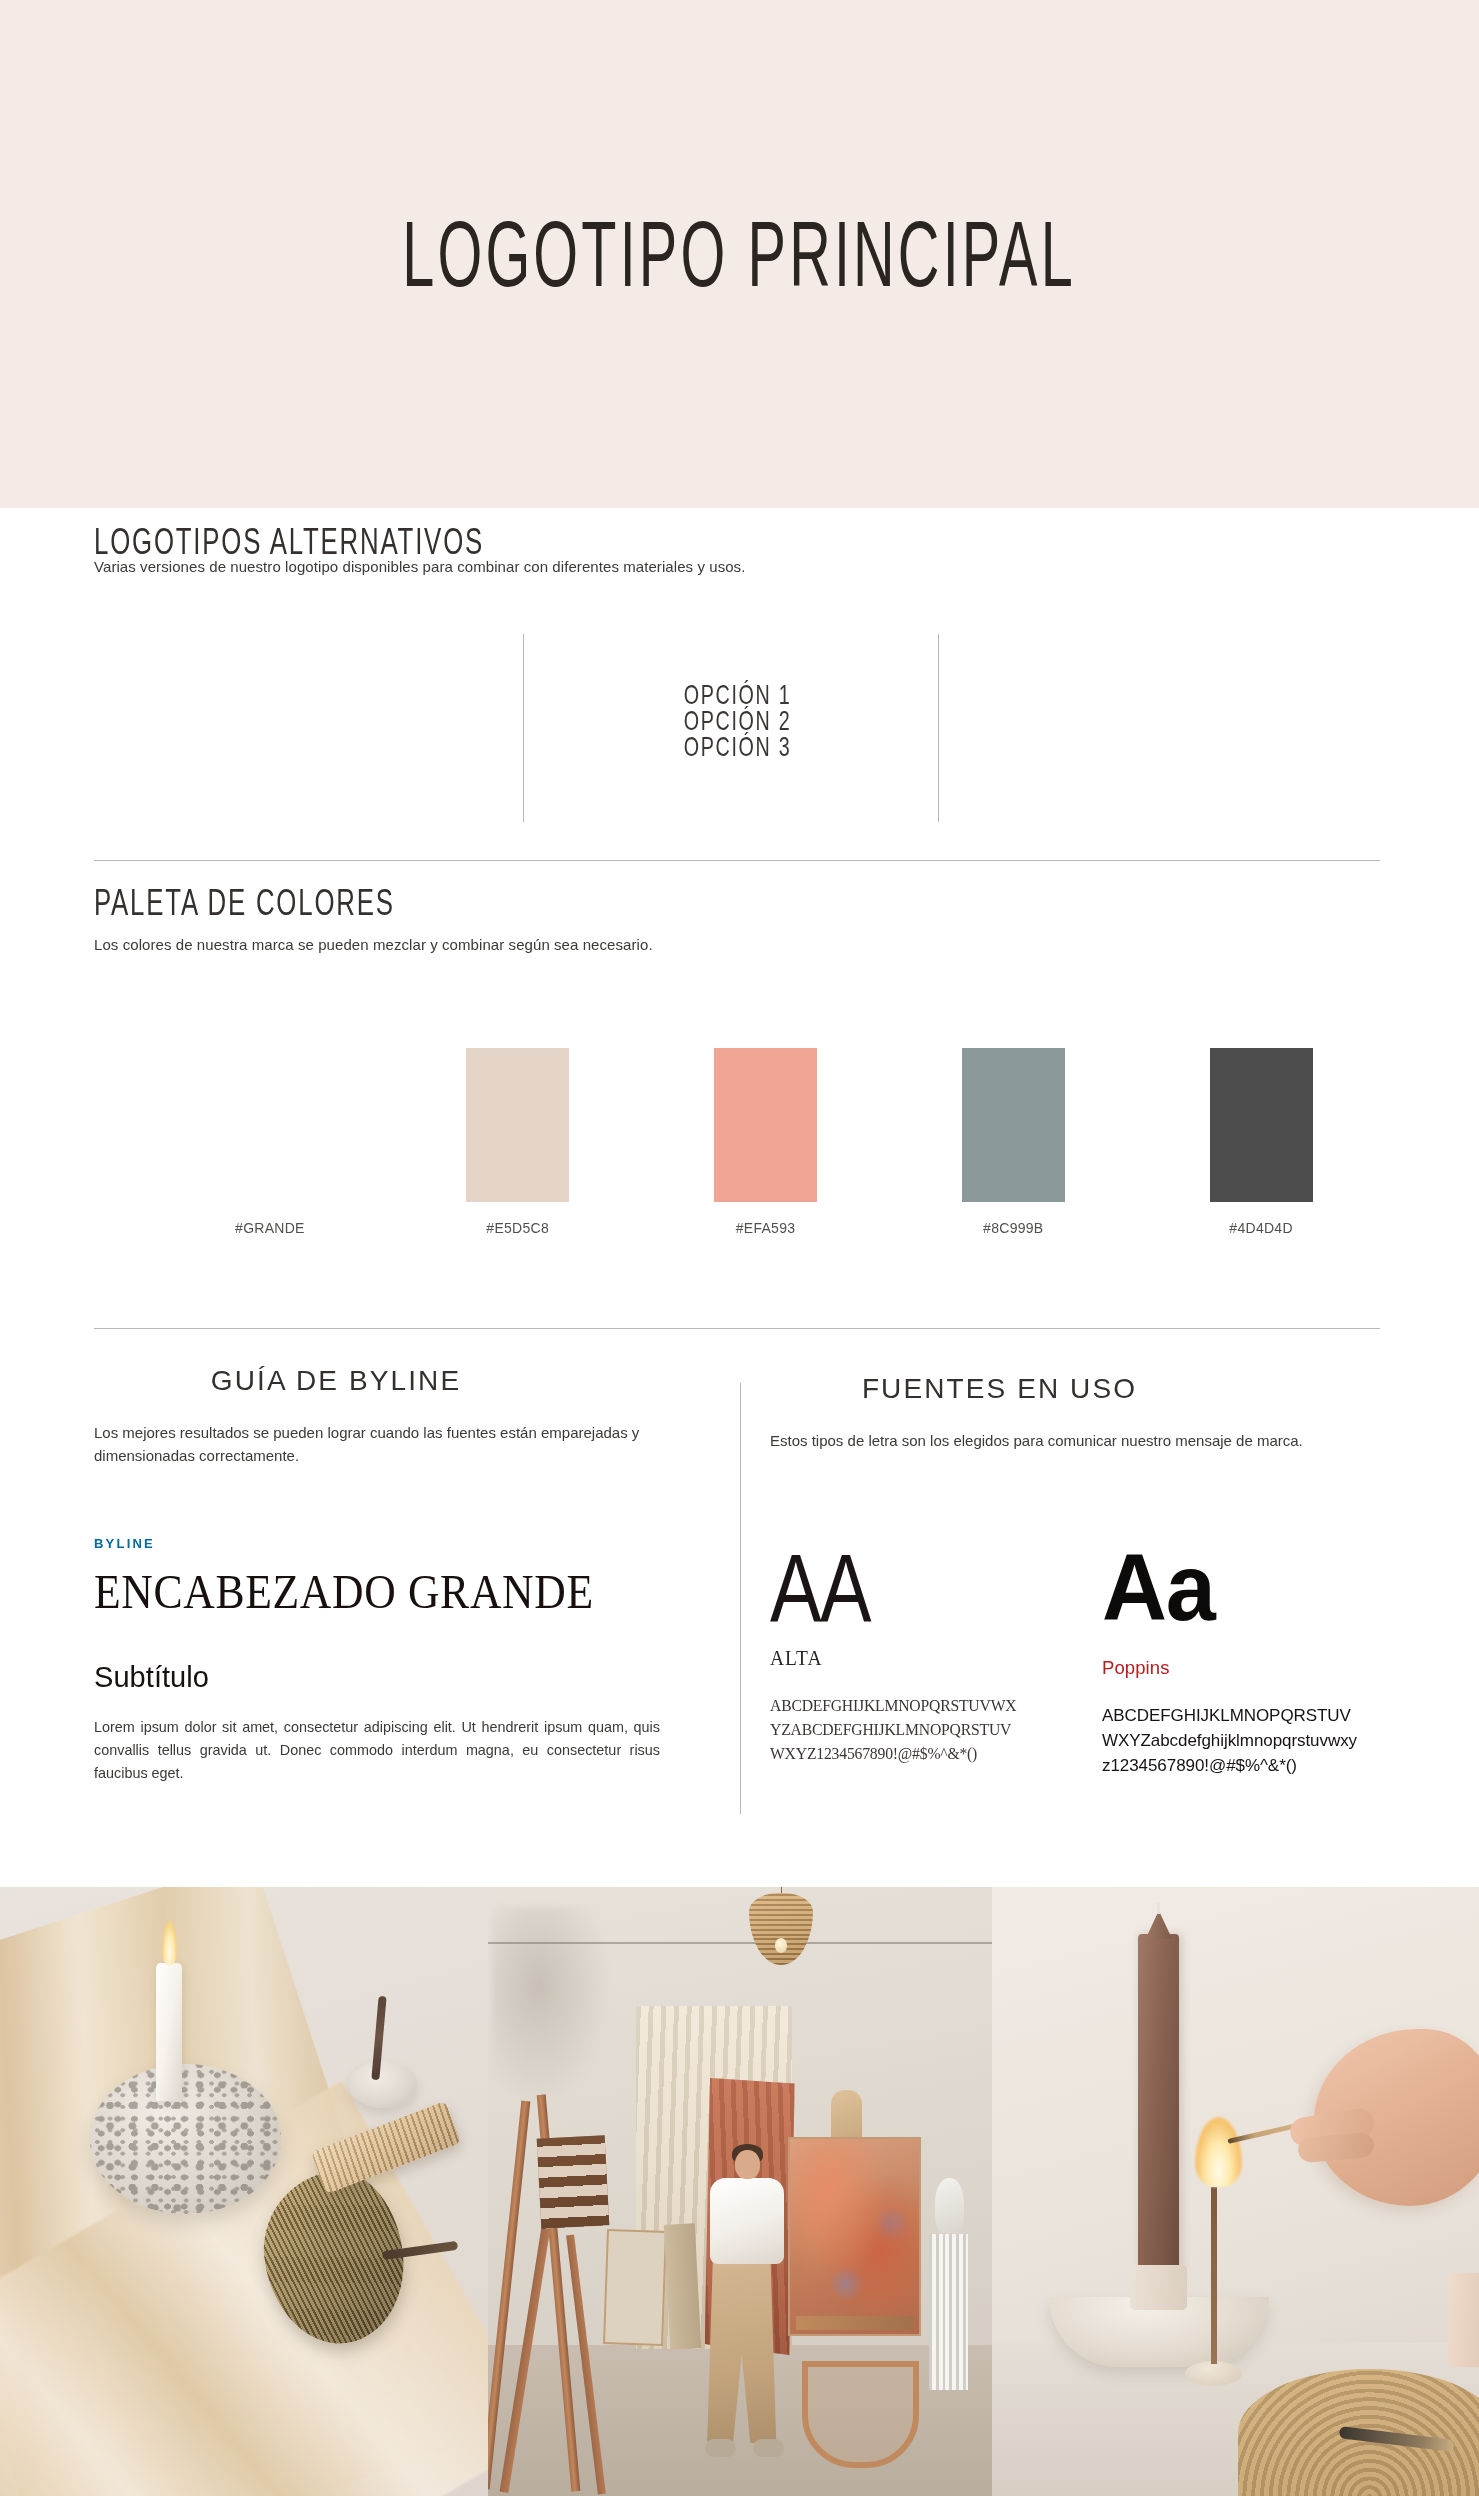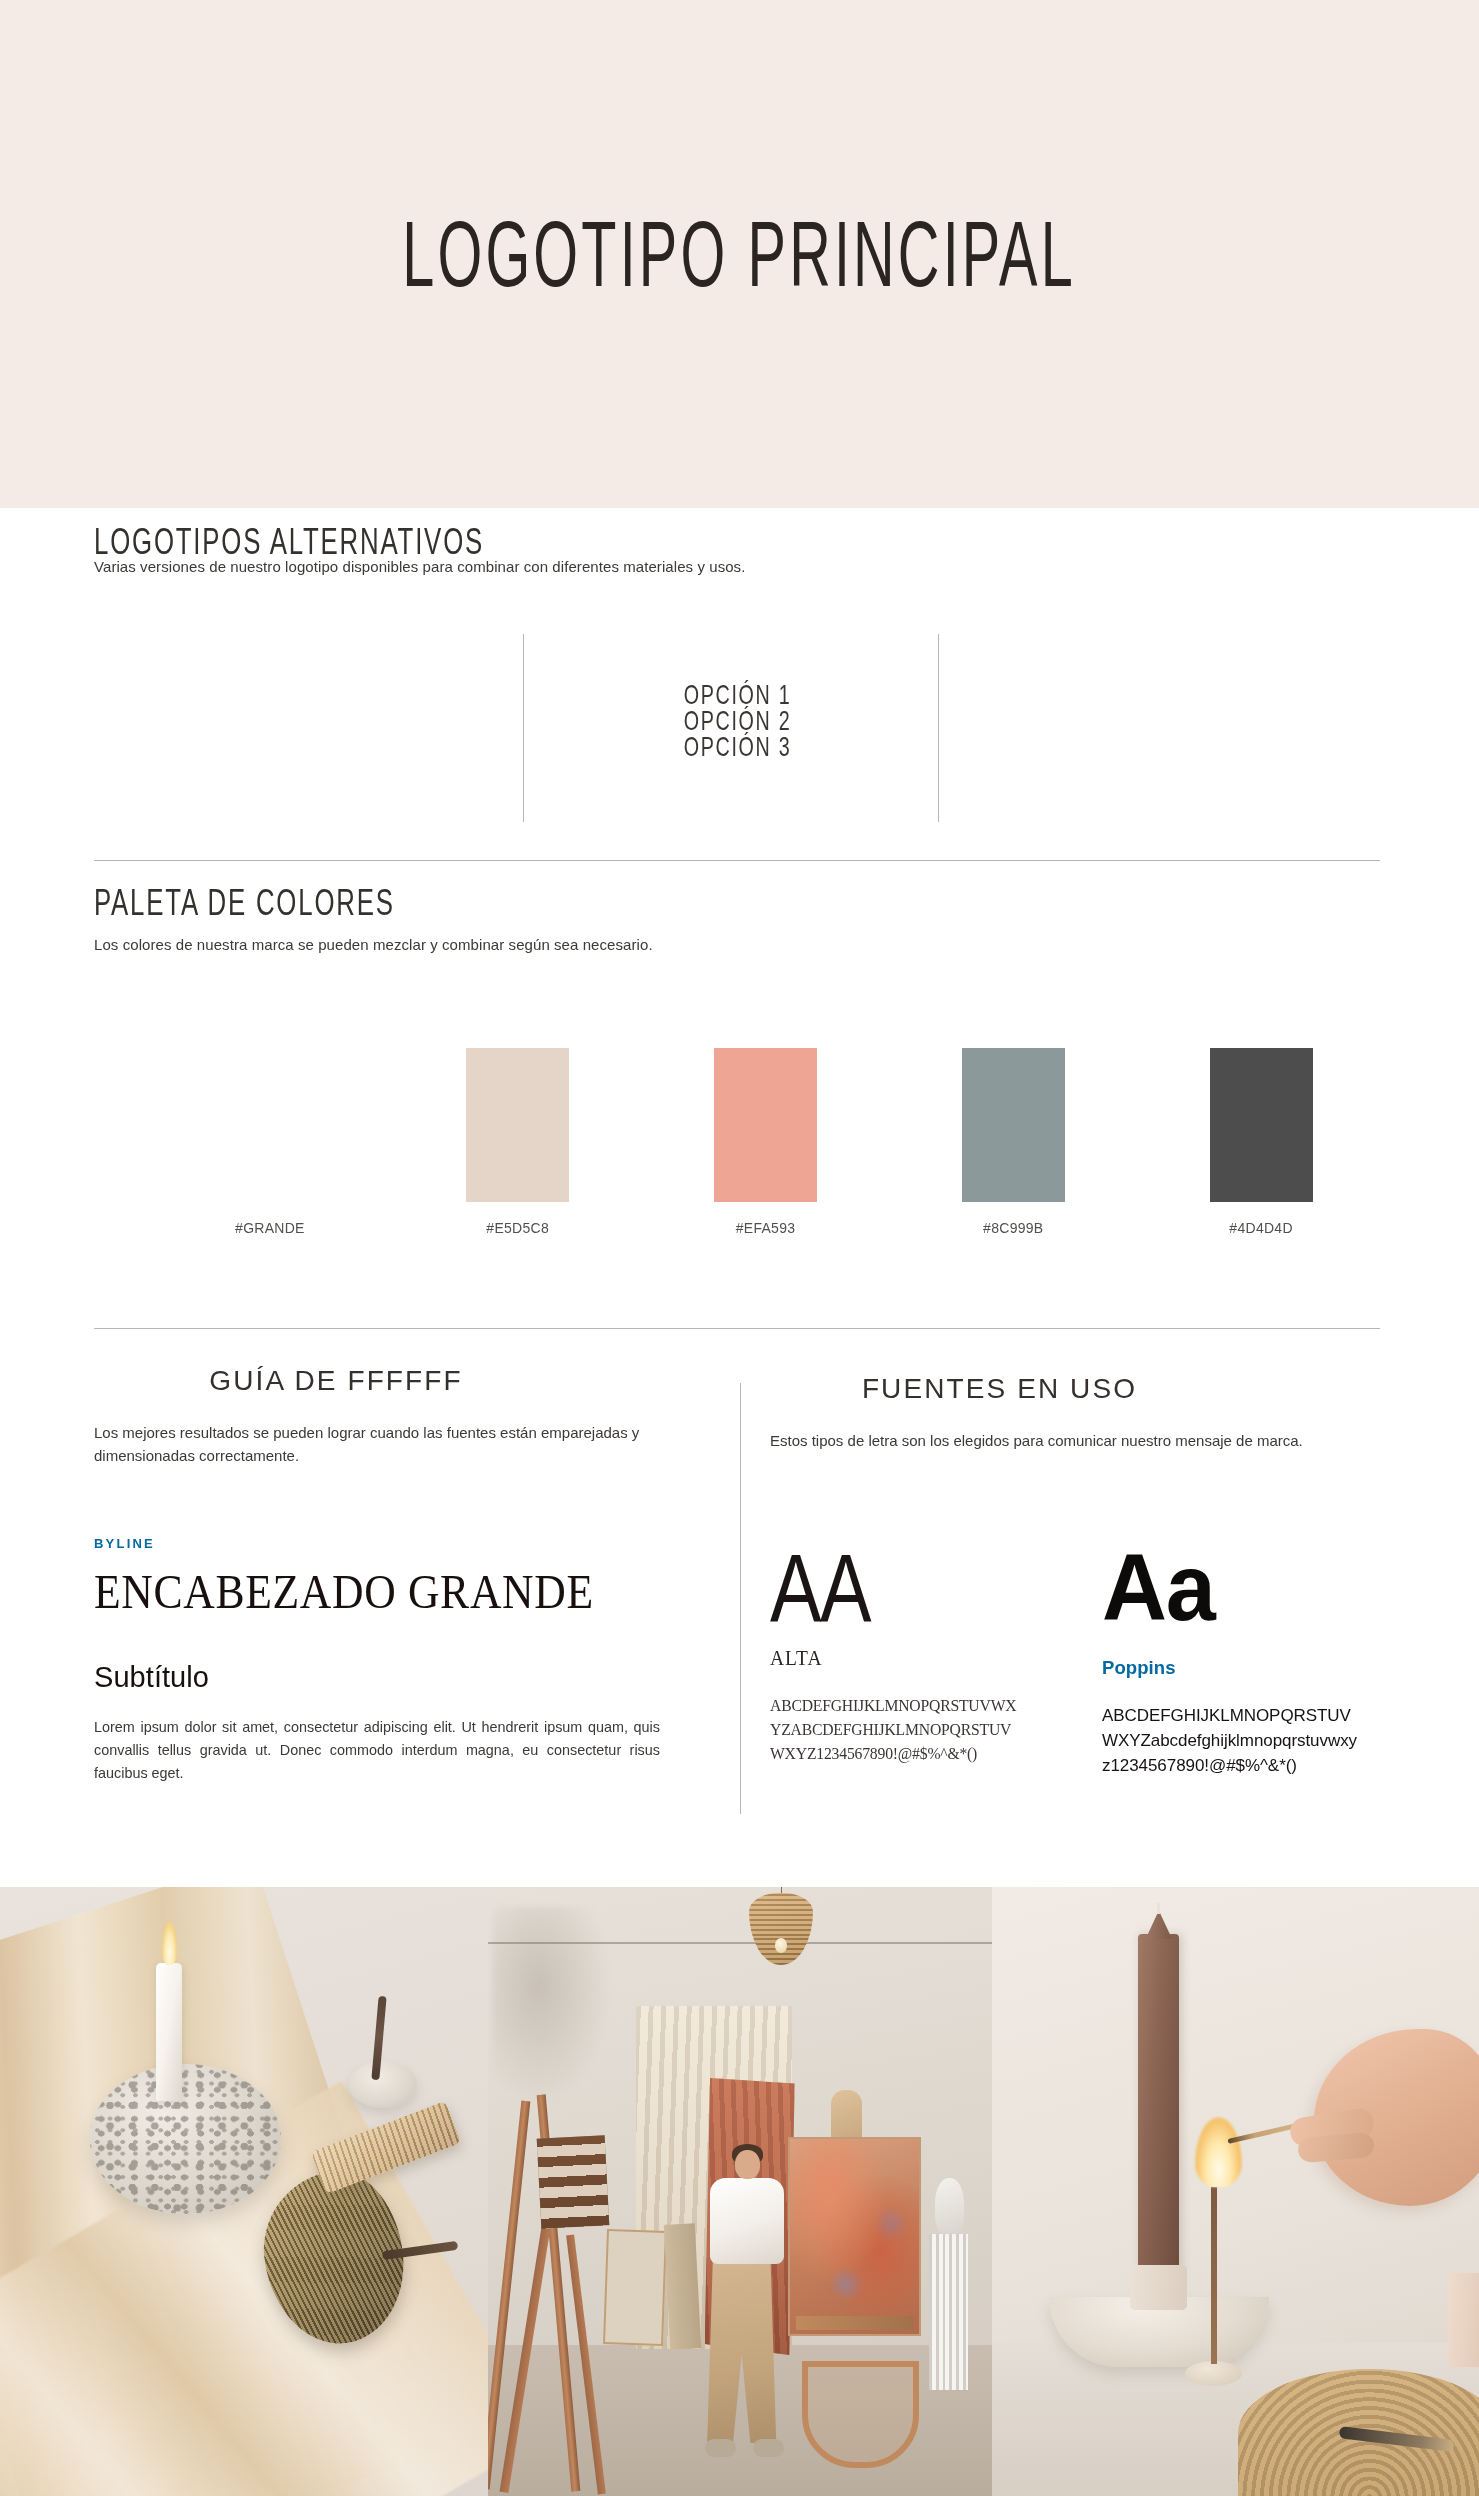--- a/index.html
+++ b/index.html
@@ -199,22 +199,22 @@
     font-size: 20.5px;
     font-weight: 400;
     letter-spacing: 0.05em;
     color: #2b2624;
     transform: scaleX(0.95);
     transform-origin: left center;
   }
   .spec-name-pop {
     margin-top: 29px;
     font-size: 18.5px;
-    font-weight: 700;
-    color: #0369a1;
+    font-weight: 400;
+    color: #b91c1c;
     letter-spacing: 0.005em;
   }
   .spec-chars-alta {
     margin-top: 23.4px;
     font-family: "Liberation Serif", serif;
     font-size: 16px;
     line-height: 1.52;
     color: #3a3533;
     letter-spacing: -0.012em;
     word-break: break-all;
@@ -626,21 +626,21 @@
       <div class="swatch-label">#4D4D4D</div>
     </div>
   </div>
 
   <div class="hrule" style="left:94px; top:1328px; width:1286px;"></div>
 
   <div class="fonts-wrap">
 
     <div class="font-left">
       <div class="col-head-wrap left-pad">
-        <span class="col-head">GUÍA DE FFFFFF</span>
+        <span class="col-head">GUÍA DE BYLINE</span>
       </div>
       <div class="col-desc">Los mejores resultados se pueden lograr cuando las fuentes están emparejadas y dimensionadas correctamente.</div>
       <div class="byline">BYLINE</div>
       <div class="big-head">ENCABEZADO GRANDE</div>
       <div class="subtitulo">Subtítulo</div>
       <div class="body-copy">Lorem ipsum dolor sit amet, consectetur adipiscing elit. Ut hendrerit ipsum quam, quis convallis tellus gravida ut. Donec commodo interdum magna, eu consectetur risus faucibus eget.</div>
     </div>
 
     <div class="font-right">
       <div class="col-head-wrap right-pad">

